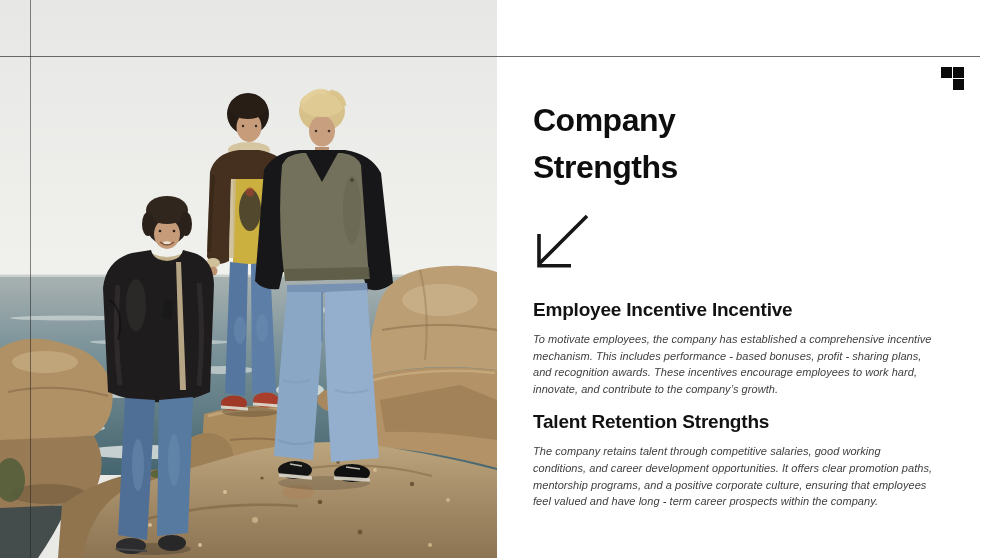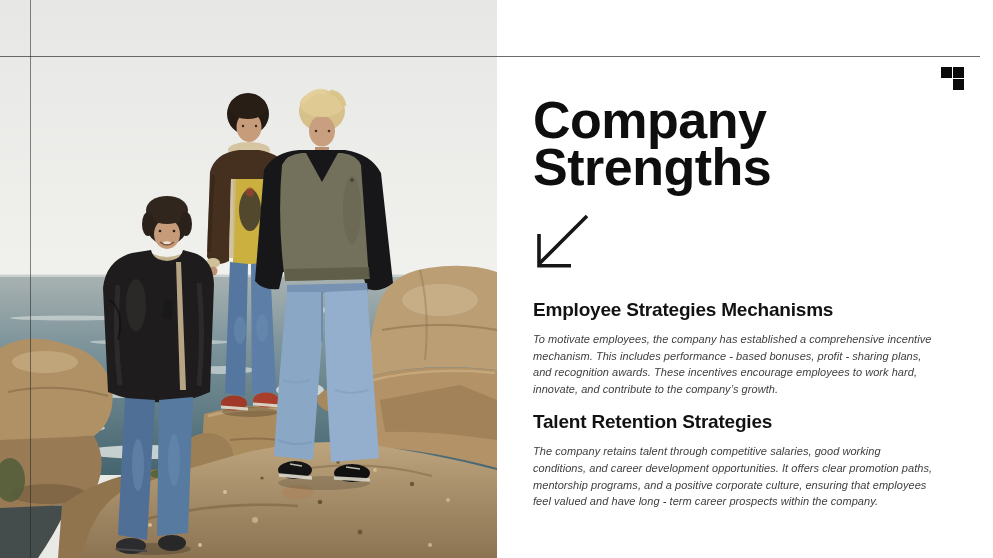--- a/index.html
+++ b/index.html
@@ -21,21 +21,21 @@
   
   .logo{position:absolute;left:941px;top:67px;width:24px;height:24px;z-index:7;}
   .logo .sq{position:absolute;width:11px;height:11px;background:#0a0a0a;}
   .sq-a{left:0;top:0;}
   .sq-b{left:12px;top:0;}
   .sq-c{left:12px;top:12px;}
 
   
   .content-panel{position:absolute;left:533px;top:97px;width:445px;z-index:5;}
   .title{
-    margin:0;font-size:52px;line-height:47px;font-weight:700;
+    margin:0;font-size:32px;line-height:47px;font-weight:700;
     letter-spacing:-0.5px;color:#0e0e0e;white-space:pre-line;
   }
   .arrow{display:block;margin-top:22px;}
   .section{margin:0;}
   .section-heading{
     margin:0;font-size:19px;line-height:24px;font-weight:700;
     letter-spacing:-0.2px;color:#121212;
   }
   .s1-heading{margin-top:27px;}
   .s2-heading{margin-top:13px;}
@@ -236,29 +236,29 @@
   <div class="content-panel">
     <h1 class="title">Company
 Strengths</h1>
 
     <svg class="arrow" width="58" height="58" viewBox="0 0 58 58" xmlns="http://www.w3.org/2000/svg">
       <path d="M54,3 L6,51" stroke="#161616" stroke-width="3.6" fill="none"></path>
       <path d="M6,21 L6,52.8 L38,52.8" stroke="#161616" stroke-width="3.6" fill="none"></path>
     </svg>
 
     <section class="section">
-      <h2 class="section-heading s1-heading">Employee Strategies Mechanisms</h2>
+      <h2 class="section-heading s1-heading">Employee Incentive Incentive</h2>
       <p class="section-body">To motivate employees, the company has established a comprehensive incentive
 mechanism. This includes performance - based bonuses, profit - sharing plans,
 and recognition awards. These incentives encourage employees to work hard,
 innovate, and contribute to the company’s growth.</p>
     </section>
 
     <section class="section">
-      <h2 class="section-heading s2-heading">Talent Retention Strategies</h2>
+      <h2 class="section-heading s2-heading">Talent Retention Strengths</h2>
       <p class="section-body">The company retains talent through competitive salaries, good working
 conditions, and career development opportunities. It offers clear promotion paths,
 mentorship programs, and a positive corporate culture, ensuring that employees
 feel valued and have long - term career prospects within the company.</p>
     </section>
   </div>
 
   <div class="rule-h"></div>
   <div class="rule-v"></div>
 

